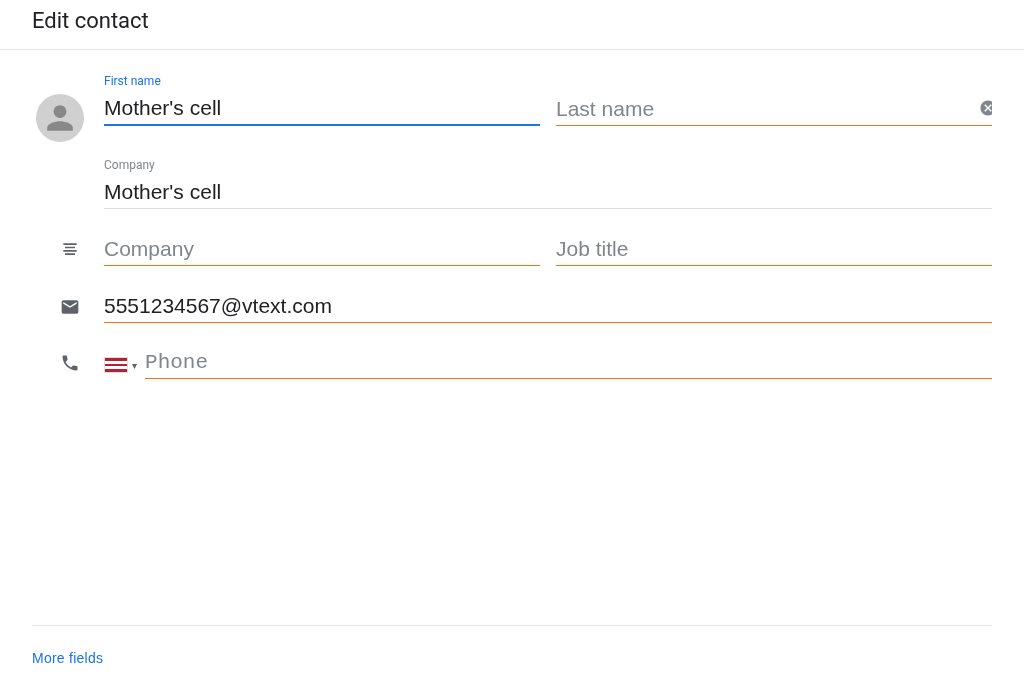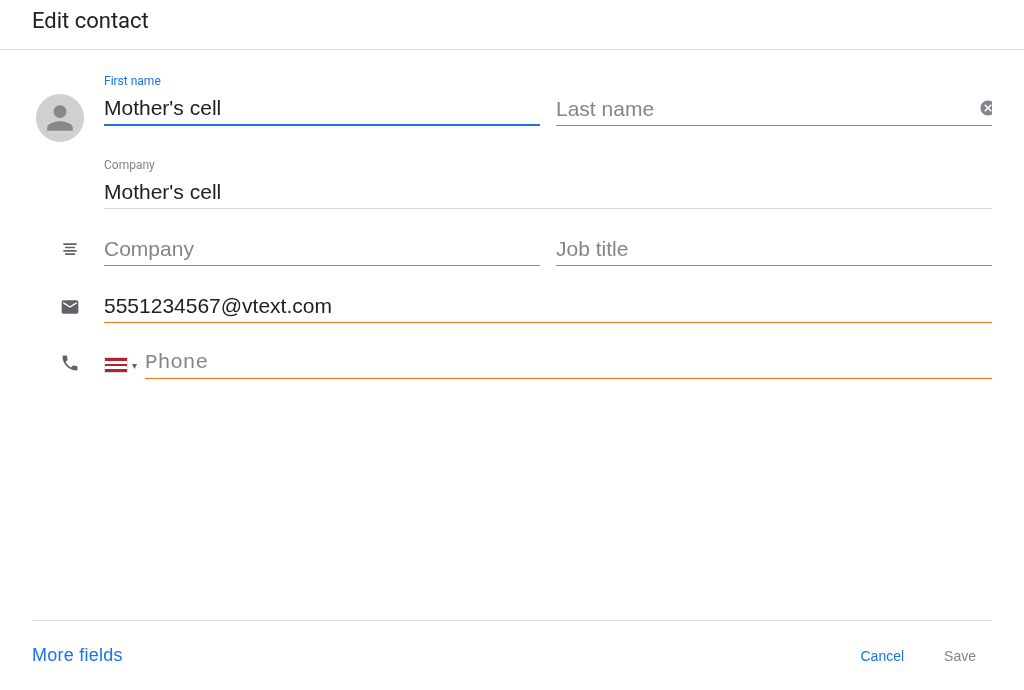--- a/index.html
+++ b/index.html
@@ -222,21 +222,21 @@
     .bottom-bar {
       display: flex;
       align-items: center;
       justify-content: space-between;
       padding: 16px 0;
       border-top: 1px solid #e0e0e0;
       margin: 0;
     }
 
     .more-fields-btn {
-      font-size: 18px;
+      font-size: 14px;
       font-weight: 500;
       color: #1a73e8;
       background: none;
       border: none;
       cursor: pointer;
       padding: 8px 0;
       letter-spacing: 0.25px;
     }
 
     .action-btns {
@@ -360,18 +360,14 @@
           <input class="field-input inactive" type="tel" style="flex: 1 1 0%; font-family: Liberation Mono, monospace;" placeholder="Phone">
         </div>
       </div>
     </div>
 
 
   </div>
 
   <div class="bottom-bar">
     <button class="more-fields-btn">More fields</button>
-    <div class="action-btns">
-      <button class="cancel-btn">Cancel</button>
-      <button class="save-btn">Save</button>
-    </div>
   </div>
 </div>
 
 </body></html>

